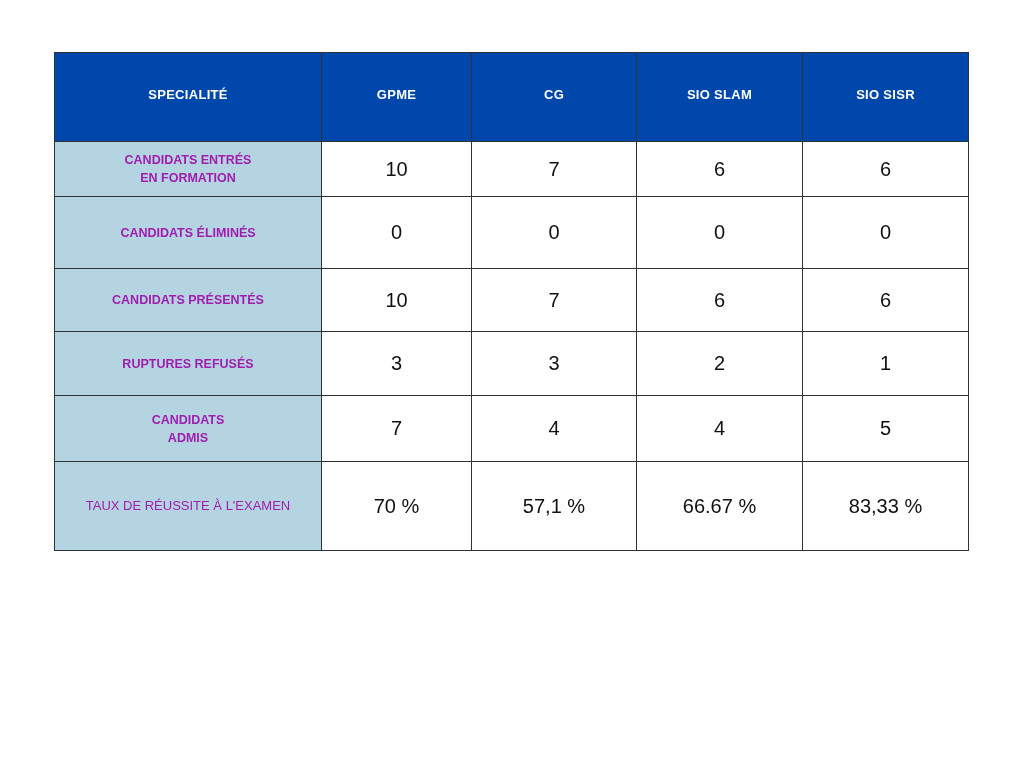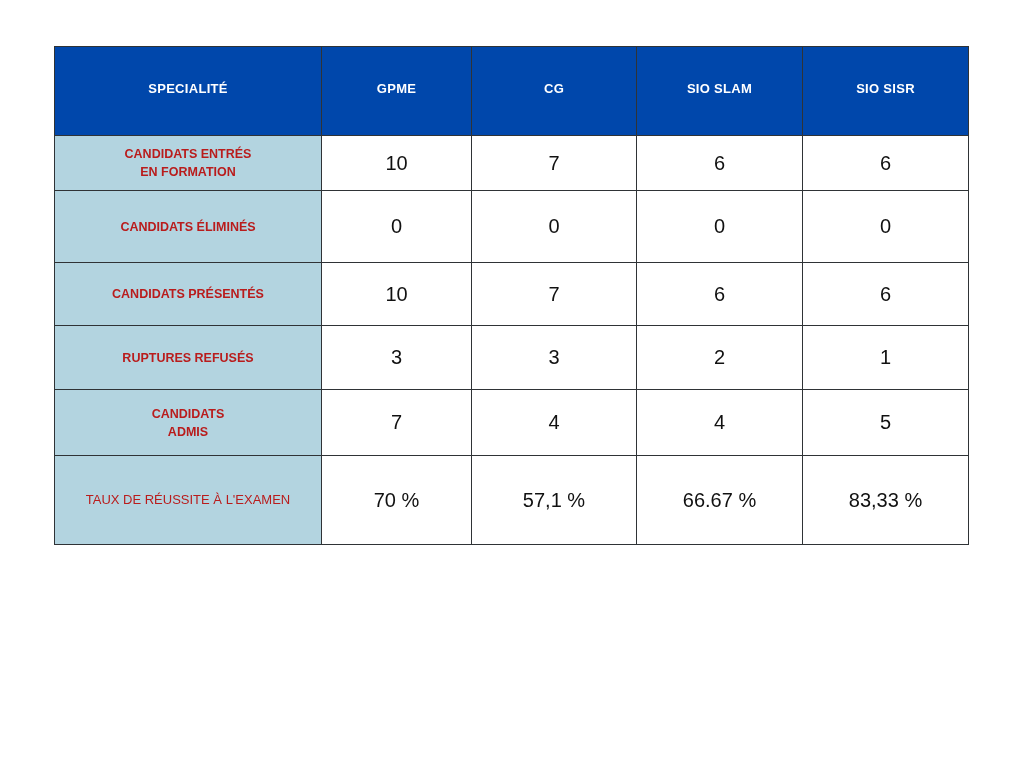--- a/index.html
+++ b/index.html
@@ -1,33 +1,33 @@
 <!DOCTYPE html>
 <html><head>
 <meta charset="utf-8">
 <style>
   html, body { margin:0; padding:0; background:#ffffff; }
   body { width:1024px; height:768px; position:relative; overflow:hidden; font-family:"Liberation Sans", sans-serif; }
   table.stats {
-    position:absolute; left:54px; top:46px;
+    position:absolute; left:54px; top:52px;
     border-collapse:collapse; table-layout:fixed;
     width:914px;
   }
   table.stats th, table.stats td {
     border:1.5px solid #2f3336;
     text-align:center; vertical-align:middle;
     padding:0 6px;
   }
   table.stats thead th {
     background:#0047ab; color:#ffffff;
     font-weight:bold; font-size:13px; letter-spacing:0.3px;
     height:82px; padding-bottom:6px;
   }
   table.stats tbody th {
-    background:#b3d4e0; color:#b91c1c;
+    background:#b3d4e0; color:#a21caf;
     font-weight:bold; font-size:12.5px; line-height:18px;
   }
   table.stats tbody td {
     background:#ffffff; color:#111111;
     font-size:20px; font-weight:normal;
   }
   .lbl { white-space:pre-line; display:inline-block; }
 </style>
 </head>
 <body>

